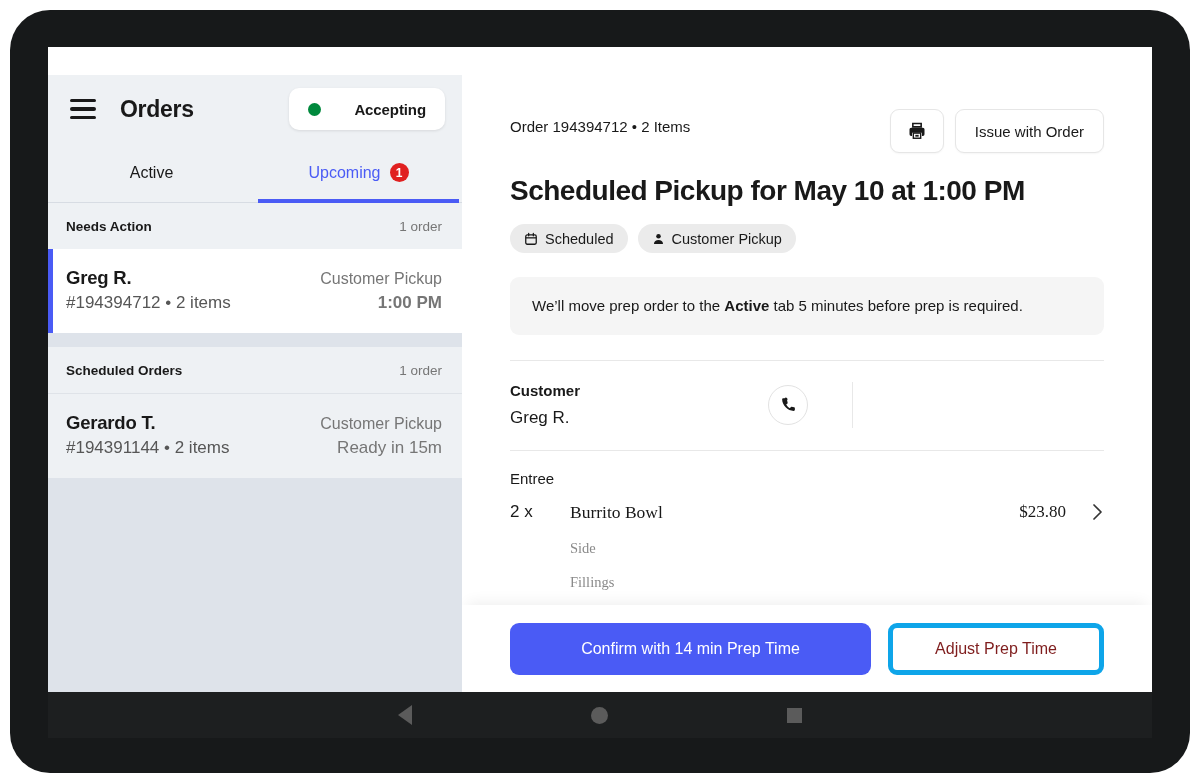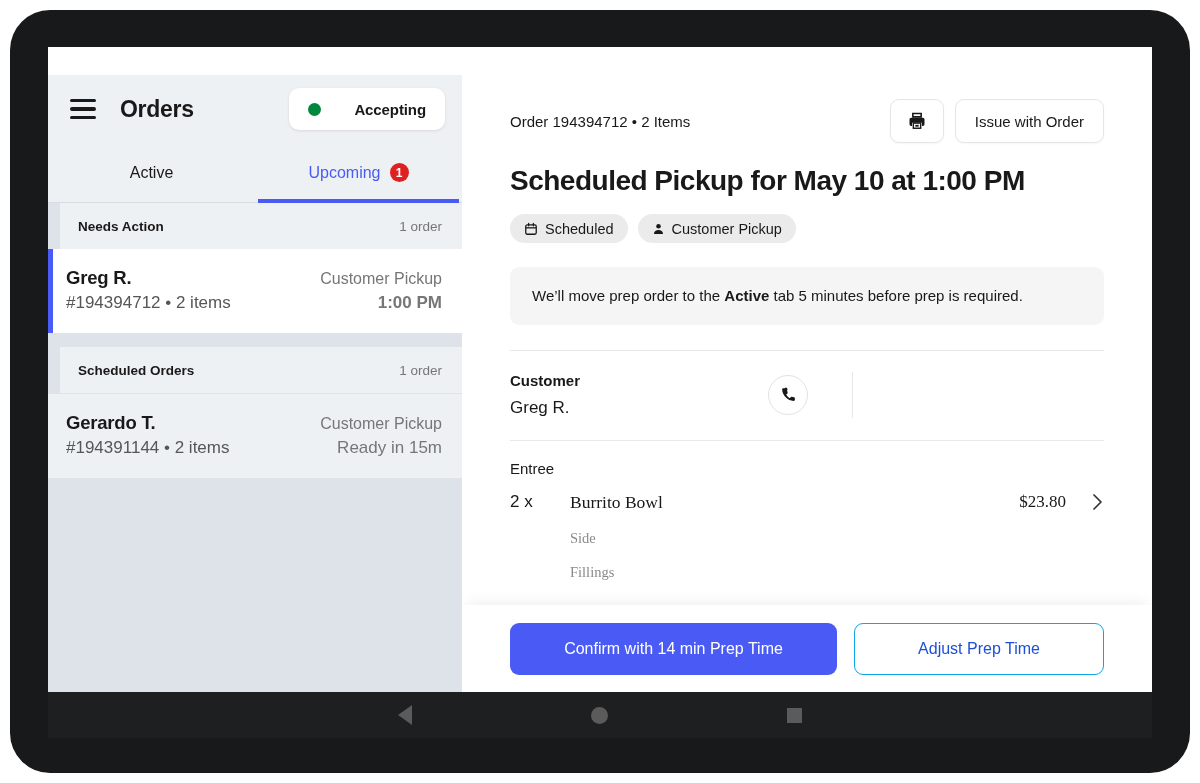--- a/index.html
+++ b/index.html
@@ -169,21 +169,20 @@
     overflow: hidden;
   }
   .group-head {
     height: 46px;
     background: #eef1f4;
     display: flex;
     align-items: center;
     justify-content: space-between;
     padding: 0 20px 0 18px;
     box-sizing: border-box;
-    margin-left: 12px;
   }
   .group-head .g-title {
     font-size: 13.5px;
     font-weight: bold;
     color: #191919;
   }
   .group-head .g-count {
     font-size: 13.5px;
     color: #767676;
   }
@@ -260,20 +259,21 @@
   }
   .order-meta {
     font-size: 15px;
     color: #191919;
   }
   .top-actions {
     margin-left: auto;
     display: flex;
     align-items: center;
     gap: 11px;
+    margin-top: 10px;
   }
   .icon-btn {
     width: 52px; height: 42px;
     border: 1px solid #e6e6e6;
     border-radius: 9px;
     background: #ffffff;
     display: flex;
     align-items: center;
     justify-content: center;
     cursor: pointer;
@@ -442,26 +442,26 @@
     color: #ffffff;
     font-size: 16px;
     display: flex;
     align-items: center;
     justify-content: center;
     cursor: pointer;
     border: none;
     font-family: inherit;
   }
   .btn-secondary {
-    width: 250px;
+    width: 216px;
     height: 52px;
     background: #ffffff;
-    border: 1px solid #0ea5e9;
+    border: 5px solid #0ea5e9;
     border-radius: 9px;
-    color: #1d4ed8;
+    color: #7f1d1d;
     font-size: 16px;
     display: flex;
     align-items: center;
     justify-content: center;
     cursor: pointer;
     font-family: inherit;
   }
 
   
   .navbar {

